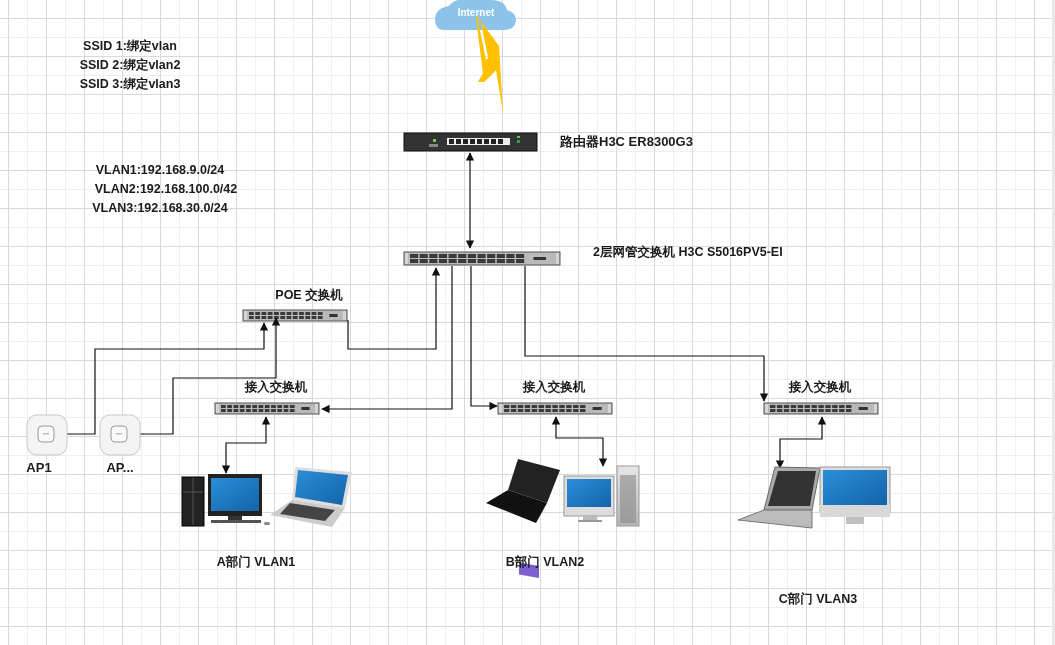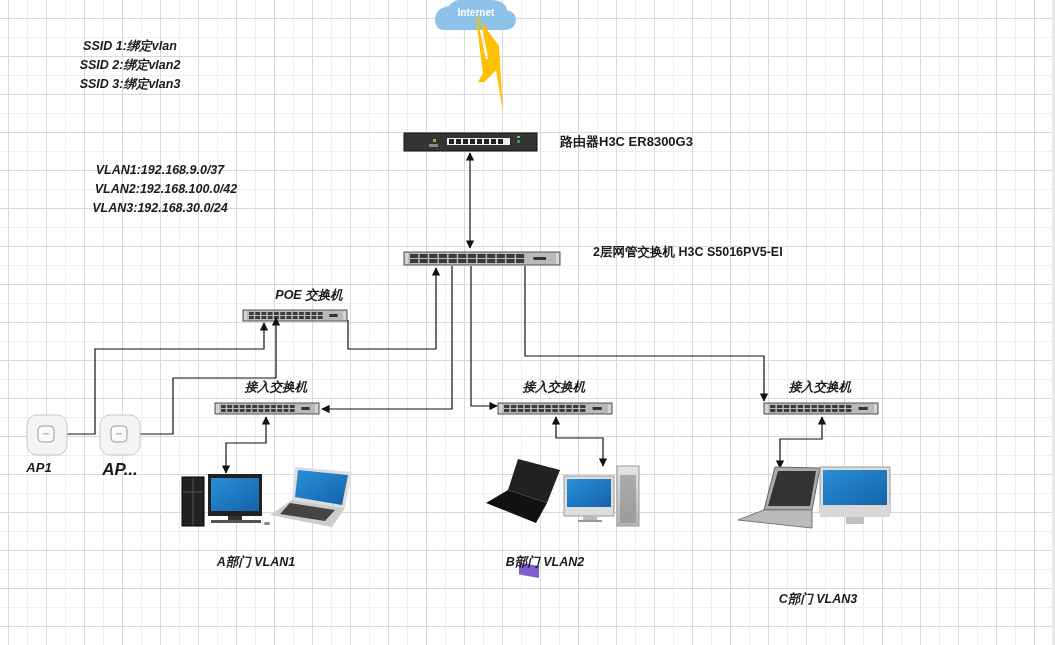--- a/index.html
+++ b/index.html
@@ -9,34 +9,34 @@
     background-color:#fff;
     background-image:
       linear-gradient(to right,#d9d9d9 1px,transparent 1px),
       linear-gradient(to bottom,#d9d9d9 1px,transparent 1px),
       linear-gradient(to right,#efefef 1px,transparent 1px),
       linear-gradient(to bottom,#efefef 1px,transparent 1px);
     background-size:38px 38px,38px 38px,19px 19px,19px 19px;
     background-position:8px 0,0 18px,8px 0,0 18px;}
   #edge{position:absolute;left:1052px;top:0;width:3px;height:645px;background:#e8e8e8;}
   .lbl{position:absolute;font-weight:bold;font-size:12.5px;color:#1a1a1a;white-space:nowrap;}
-  .lbl-c{transform:translateX(-50%);font-style:italic;}
+  .lbl-c{transform:translateX(-50%);}
   svg{position:absolute;left:0;top:0;}
 </style>
 </head>
 <body>
 
 <div id="canvas"></div>
 <div id="edge"></div>
 
 <div class="lbl lbl-c" style="left:130px;top:38px">SSID 1:绑定vlan</div>
 <div class="lbl lbl-c" style="left:130px;top:57px">SSID 2:绑定vlan2</div>
 <div class="lbl lbl-c" style="left:130px;top:76px">SSID 3:绑定vlan3</div>
 
-<div class="lbl lbl-c" style="left:160px;top:163px">VLAN1:192.168.9.0/37</div>
+<div class="lbl lbl-c" style="left:160px;top:163px">VLAN1:192.168.9.0/24</div>
 <div class="lbl lbl-c" style="left:166px;top:182px">VLAN2:192.168.100.0/42</div>
 <div class="lbl lbl-c" style="left:160px;top:201px">VLAN3:192.168.30.0/24</div>
 
 <svg width="1055" height="645" viewBox="0 0 1055 645">
   <defs>
     <marker id="arr" viewBox="0 0 10 10" refX="9" refY="5" markerWidth="7" markerHeight="7" orient="auto-start-reverse">
       <path d="M0,0 L10,5 L0,10 z" fill="#111"></path>
     </marker>
     <pattern id="ports" width="9" height="8" patternUnits="userSpaceOnUse">
       <rect width="9" height="8" fill="#aaa"></rect>
@@ -320,16 +320,16 @@
   </g>
 </svg>
 
 <div class="lbl" style="left:560px;top:133px;font-size:13px">路由器H3C ER8300G3</div>
 <div class="lbl" style="left:593px;top:244px;font-size:12.5px">2层网管交换机 H3C S5016PV5-EI</div>
 <div class="lbl lbl-c" style="left:309px;top:287px">POE 交换机</div>
 <div class="lbl lbl-c" style="left:276px;top:379px">接入交换机</div>
 <div class="lbl lbl-c" style="left:554px;top:379px">接入交换机</div>
 <div class="lbl lbl-c" style="left:820px;top:379px">接入交换机</div>
 <div class="lbl lbl-c" style="left:39px;top:460px;font-size:13px">AP1</div>
-<div class="lbl lbl-c" style="left:120px;top:460px;font-size:17px">AP...</div>
+<div class="lbl lbl-c" style="left:120px;top:460px;font-size:13px">AP...</div>
 <div class="lbl lbl-c" style="left:256px;top:554px">A部门 VLAN1</div>
 <div class="lbl lbl-c" style="left:545px;top:554px">B部门 VLAN2</div>
 <div class="lbl lbl-c" style="left:818px;top:591px">C部门 VLAN3</div>
 
 </body></html>

